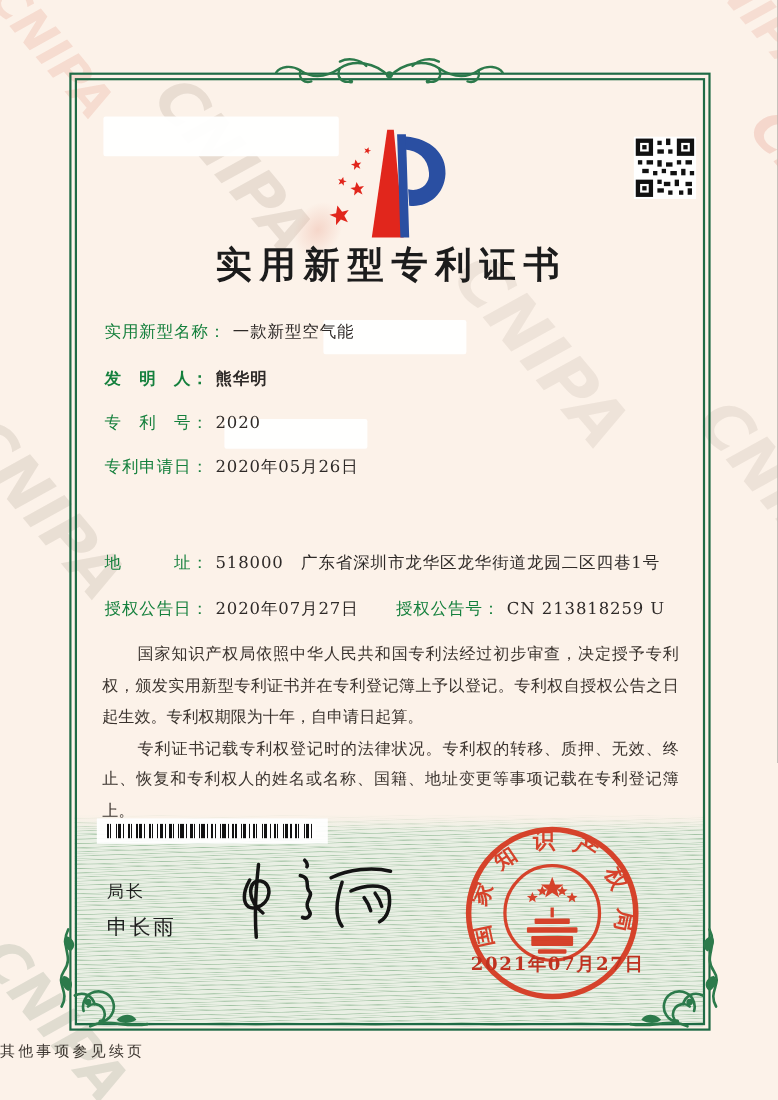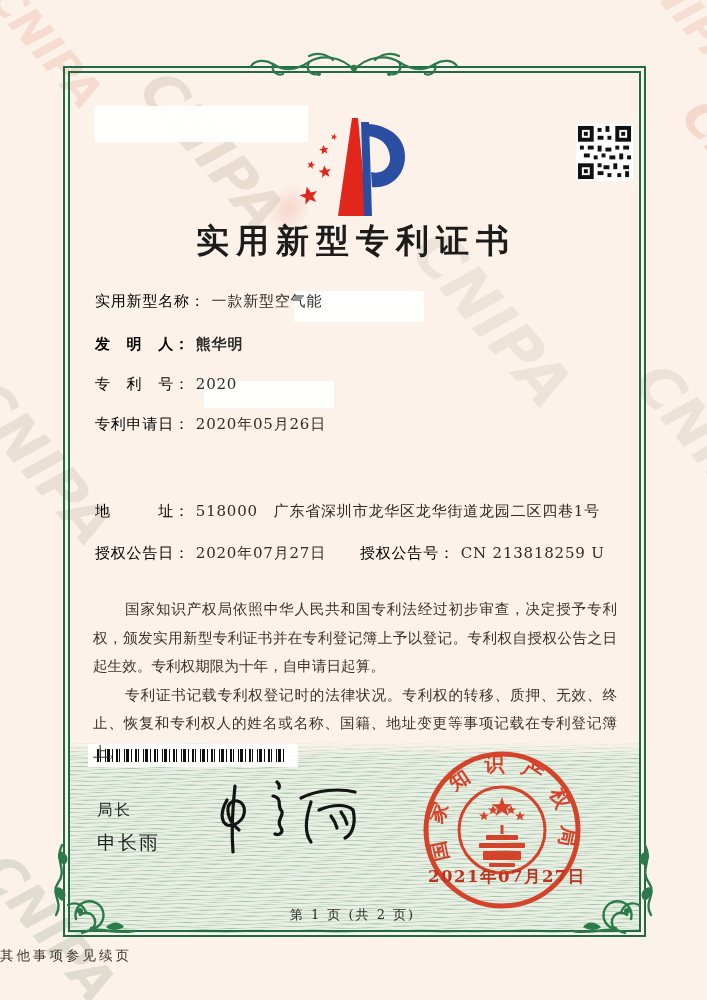--- a/index.html
+++ b/index.html
@@ -50,27 +50,27 @@
   .red-title{left:294px; top:291px; width:130px; height:31px;}
   .red-patno{left:204px; top:381px; width:130px; height:27px;}
   .logo{position:absolute; left:292px; top:114px; z-index:5;}
   .qr{position:absolute; left:576px; top:124px; z-index:5;}
   .doc-title{position:absolute; left:63px; top:207px; width:579px; z-index:6;
     text-align:center; font-size:33px; font-weight:700; color:#1c1c1c;
     letter-spacing:7px; text-indent:7px;margin-top:12px;}
   
   .row{position:absolute; left:95px; z-index:6; font-size:15px; color:#2e2a28;
     letter-spacing:.8px; white-space:nowrap;}
-  .row .lab{color:#000000;}
+  .row .lab{color:#15803d;}
   .row .val{margin-left:6px;}
   .r0{top:292px;} .r1{top:335px;font-weight:bold;} .r2{top:375px;} .r3{top:415px;}
   .r4{top:459px;} .r5{top:502px;} .r6{top:544px;}
   .gap30{display:inline-block; width:34px;}
   
-  .body-text{position:absolute; left:93px; top:595px; width:524px; z-index:6;
+  .body-text{position:absolute; left:93px; top:581px; width:524px; z-index:6;
     font-size:14.6px; line-height:28.5px; color:#3a332e; text-align:justify;}
   .body-text p{margin:0; text-indent:2.2em;}
   
   .barcode-strip{position:absolute; left:88px; top:744px; width:210px; height:23px;
     background:rgba(255,255,255,.92); z-index:5;}
   .barcode{position:absolute; left:9px; top:5px; width:190px; height:13px;
     background:repeating-linear-gradient(90deg,
       #111 0 2px, #fff 2px 3px, #111 3px 4px, #fff 4px 8px,
       #111 8px 9px, #fff 9px 10px, #111 10px 13px, #fff 13px 15px,
       #111 15px 16px, #fff 16px 19px);}
@@ -291,16 +291,15 @@
         <rect x="67" y="88" width="32" height="5" rx="1"></rect>
         <rect x="60" y="96" width="46" height="5" rx="1"></rect>
         <rect x="64" y="104" width="38" height="9" rx="1"></rect>
         <rect x="70" y="116" width="26" height="4" rx="1"></rect>
         <rect x="81.5" y="78" width="3" height="9"></rect>
       </g>
     </g>
   </svg>
   <div class="seal-date">2021年07月27日</div>
 
-  <div class="page-info">第 1 页 (共 2 页)</div>
   <div class="continuation">其他事项参见续页</div>
 
 </div>
 
 </body></html>

